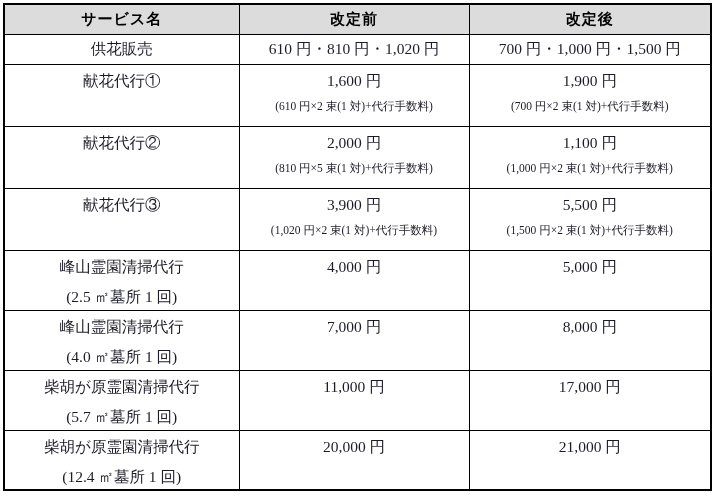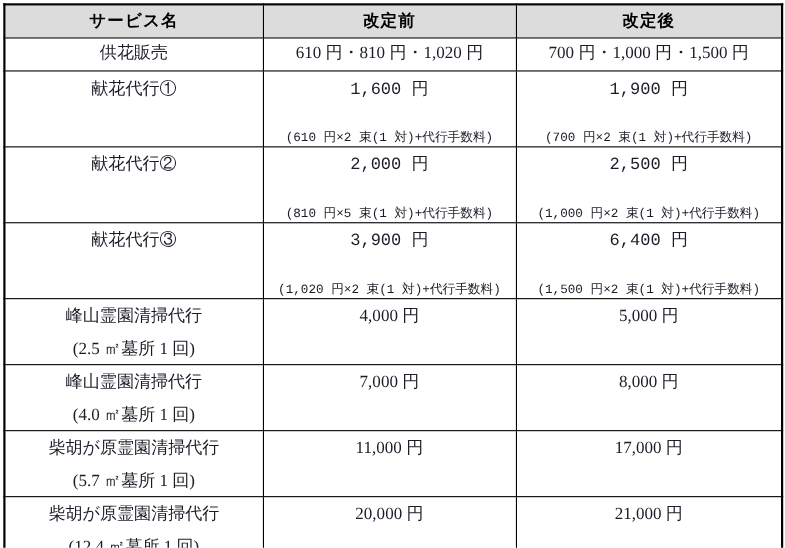--- a/index.html
+++ b/index.html
@@ -48,29 +48,29 @@
   tr.row-single td {
     height: 30px;
     vertical-align: middle;
     font-size: 15.5px;
   }
   tr.row-double td {
     vertical-align: top;
     padding-top: 6px;
     font-size: 15.5px;
   }
-  tr.row-kenka td { height: 62px; font-family: Liberation Mono, monospace; }
+  tr.row-kenka td { height: 62px; }
   tr.row-seiso td { height: 60px; }
 
   .price-value, .service-name {
     line-height: 20px;
   }
   .price-note {
     font-size: 11.5px;
-    margin-top: 28px;
+    margin-top: 8px;
     line-height: 14px;
     letter-spacing: 0px;
     white-space: nowrap;
   }
   .service-spec {
     font-size: 15.5px;
     margin-top: 10px;
     line-height: 20px;
   }
   .price-note:empty, .service-spec:empty { display: none; }
@@ -122,35 +122,35 @@
 
       <tr class="row-double row-kenka">
         <td>
           <div class="service-name">献花代行②</div>
         </td>
         <td>
           <div class="price-value">2,000 円</div>
           <div class="price-note">(810 円×5 束(1 対)+代行手数料)</div>
         </td>
         <td>
-          <div class="price-value">2,500 円</div>
+          <div class="price-value">1,100 円</div>
           <div class="price-note">(1,000 円×2 束(1 対)+代行手数料)</div>
         </td>
       </tr>
 
       <tr class="row-double row-kenka">
         <td>
           <div class="service-name">献花代行③</div>
         </td>
         <td>
           <div class="price-value">3,900 円</div>
           <div class="price-note">(1,020 円×2 束(1 対)+代行手数料)</div>
         </td>
         <td>
-          <div class="price-value">6,400 円</div>
+          <div class="price-value">5,500 円</div>
           <div class="price-note">(1,500 円×2 束(1 対)+代行手数料)</div>
         </td>
       </tr>
 
       <tr class="row-double row-seiso">
         <td>
           <div class="service-name">峰山霊園清掃代行</div>
           <div class="service-spec">(2.5 ㎡墓所 1 回)</div>
         </td>
         <td>

